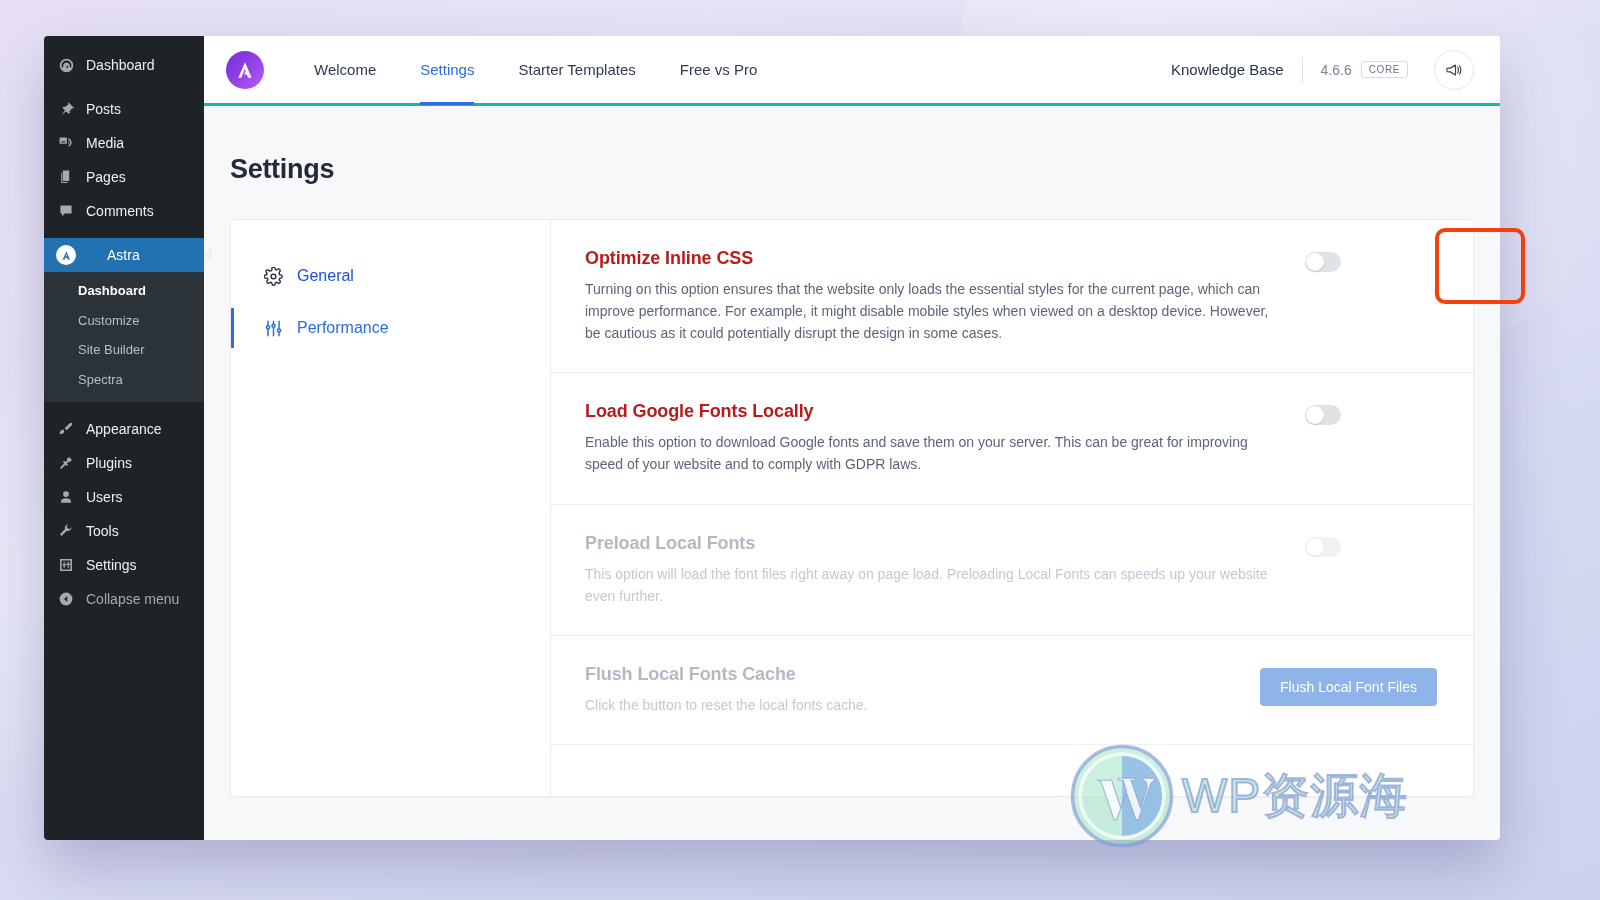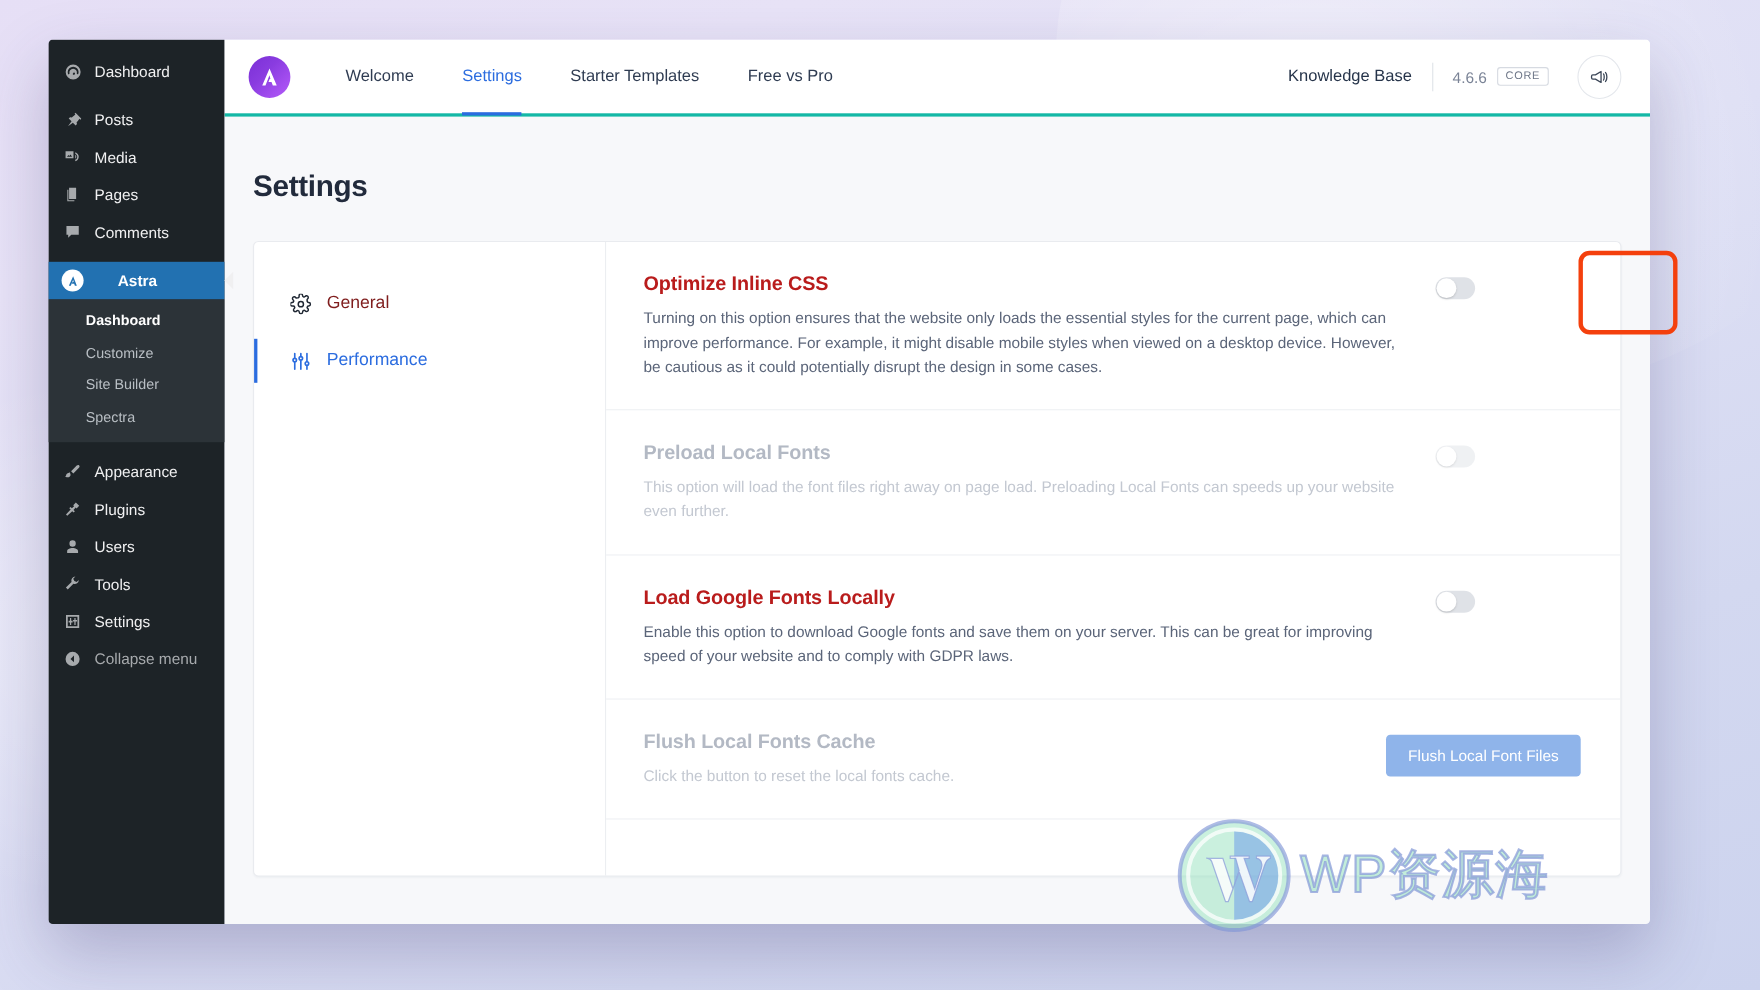--- a/index.html
+++ b/index.html
@@ -51,21 +51,21 @@
     cursor: pointer; position: relative;
   }
   .menu-item.sep-top { margin-top: 10px; }
   .menu-item .mi-icon {
     width: 20px; height: 20px; flex: 0 0 20px;
     display: flex; align-items: center; justify-content: center;
     color: #a7aaad;
   }
   .menu-item .mi-icon svg { display: block; }
   .menu-item.active {
-    background: #2271b1; color: #fff; font-weight: 700; gap: 31px;
+    background: #2271b1; color: #fff; font-weight: 400; gap: 31px;
   }
   .menu-item.active .mi-icon { color: #fff; }
   .menu-item.active::after {
     content: ""; position: absolute; right: -8px; top: 50%;
     transform: translateY(-50%);
     border-top: 8px solid transparent;
     border-bottom: 8px solid transparent;
     border-right: 8px solid #f0f0f1;
   }
   .astra-badge {
@@ -158,21 +158,21 @@
     box-shadow: 0 1px 2px rgba(30,40,70,.04);
   }
   #settings-menu {
     width: 320px; flex: 0 0 320px;
     border-right: 1px solid #eceef1;
     padding-top: 30px;
   }
   .smenu-item {
     display: flex; align-items: center; gap: 14px;
     height: 52px; padding-left: 32px;
-    font-size: 16px; color: #7f1d1d; cursor: pointer;
+    font-size: 16px; color: #1d4ed8; cursor: pointer;
     position: relative;
   }
   .smenu-item .sm-icon { width: 20px; height: 20px; display:flex; align-items:center; justify-content:center; color:#1f2733; }
   .smenu-item.active { color: #2b6cdf; }
   .smenu-item.active .sm-icon { color: #2b6cdf; }
   .smenu-item.active::before {
     content: ""; position: absolute; left: 0; top: 6px; bottom: 6px;
     width: 3px; background: #2b6cdf;
   }
 
@@ -437,39 +437,39 @@
               <div class="srow-title">Optimize Inline CSS</div>
               <div class="srow-desc">Turning on this option ensures that the website only loads the essential styles for the current page, which can improve performance. For example, it might disable mobile styles when viewed on a desktop device. However, be cautious as it could potentially disrupt the design in some cases.</div>
             </div>
             <div class="srow-control">
               <span class="toggle">
                   <span class="knob"></span>
                 </span>
             </div>
           </div>
 
+          <div class="srow">
+            <div class="srow-text">
+              <div class="srow-title">Load Google Fonts Locally</div>
+              <div class="srow-desc">Enable this option to download Google fonts and save them on your server. This can be great for improving speed of your website and to comply with GDPR laws.</div>
+            </div>
+            <div class="srow-control">
+              <span class="toggle">
+                  <span class="knob"></span>
+                </span>
+            </div>
+          </div>
+
           <div class="srow dim">
             <div class="srow-text">
               <div class="srow-title">Preload Local Fonts</div>
               <div class="srow-desc">This option will load the font files right away on page load. Preloading Local Fonts can speeds up your website even further.</div>
             </div>
             <div class="srow-control">
               <span class="toggle faded">
-                  <span class="knob"></span>
-                </span>
-            </div>
-          </div>
-
-          <div class="srow">
-            <div class="srow-text">
-              <div class="srow-title">Load Google Fonts Locally</div>
-              <div class="srow-desc">Enable this option to download Google fonts and save them on your server. This can be great for improving speed of your website and to comply with GDPR laws.</div>
-            </div>
-            <div class="srow-control">
-              <span class="toggle">
                   <span class="knob"></span>
                 </span>
             </div>
           </div>
 
           <div class="srow dim">
             <div class="srow-text">
               <div class="srow-title">Flush Local Fonts Cache</div>
               <div class="srow-desc">Click the button to reset the local fonts cache.</div>
             </div>

